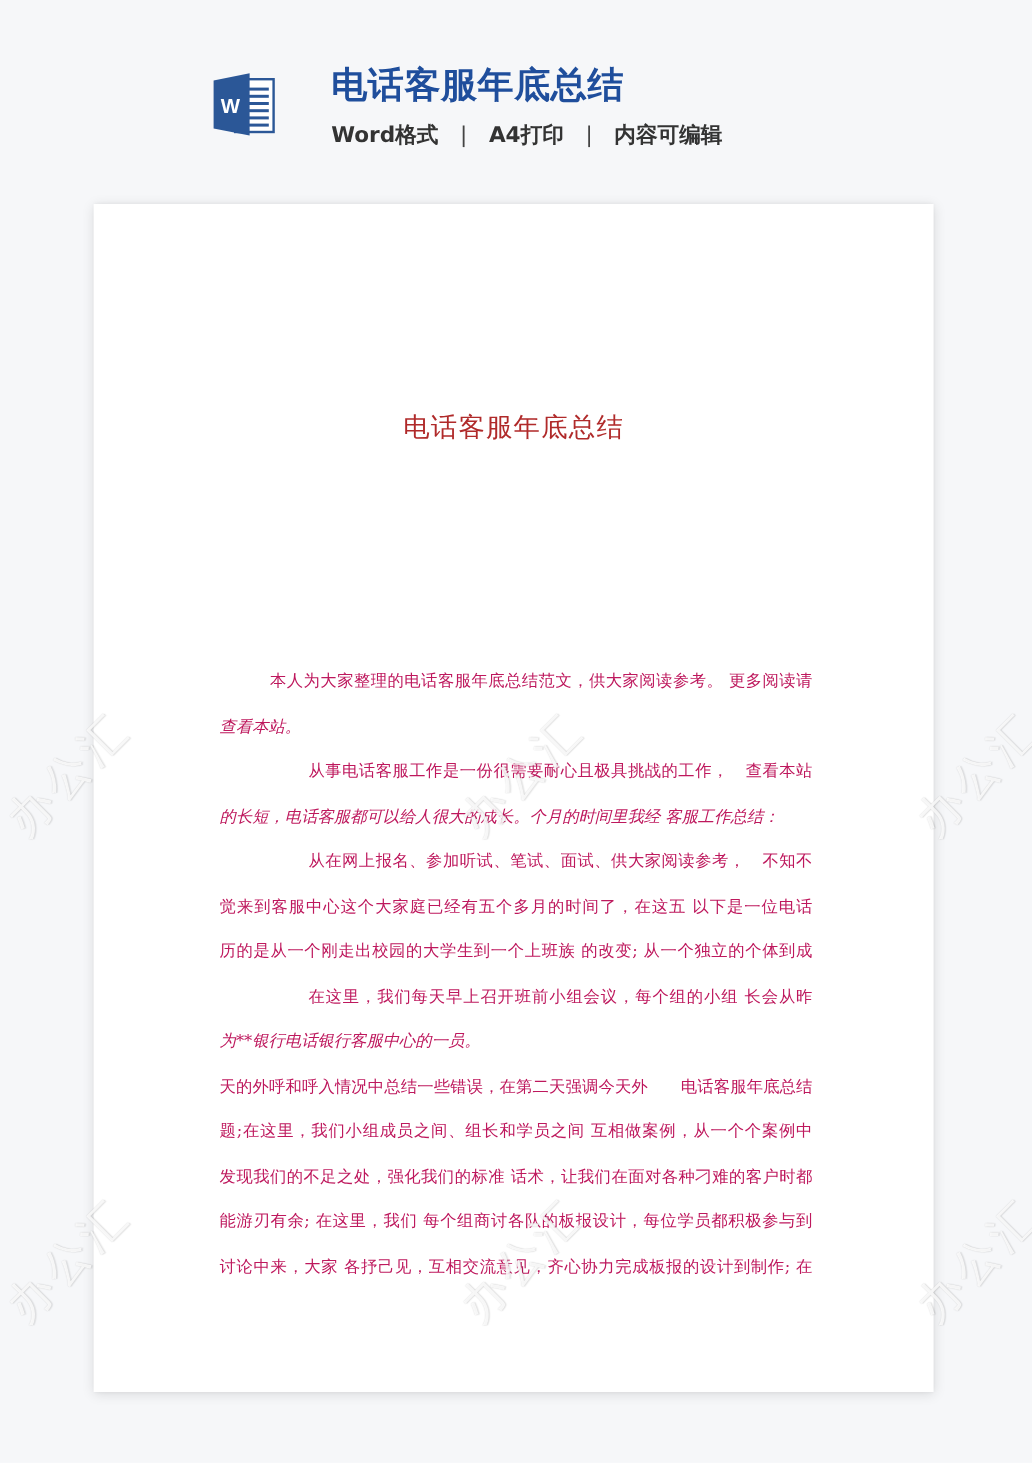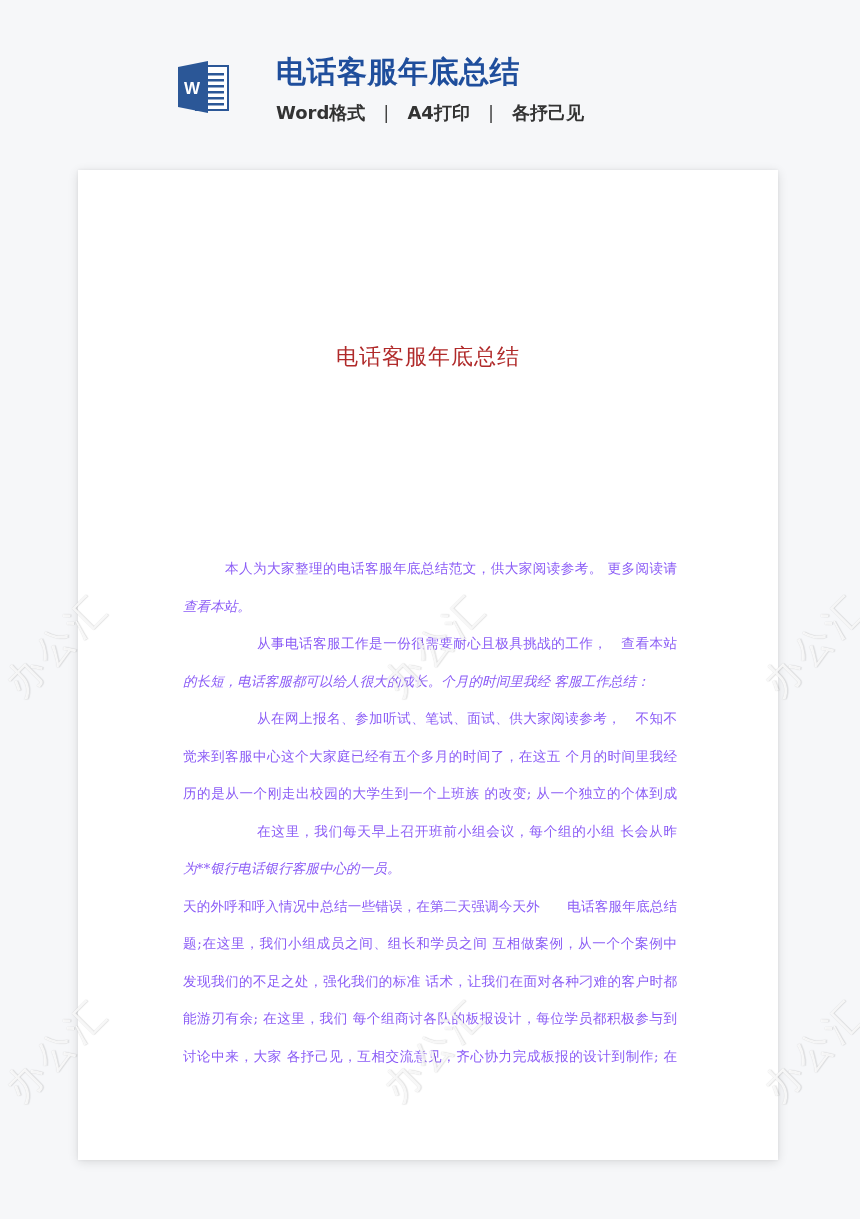--- a/index.html
+++ b/index.html
@@ -68,21 +68,21 @@
       color: #b02a2a;
       line-height: 30px;
       letter-spacing: 1px;
     }
     .body-text {
       position: absolute;
       left: 105px; top: 380px;
       width: 494px;
       font-family: "DejaVu Serif", serif;
       font-size: 13.6px;
-      color: #8b5cf6;
+      color: #be185d;
     }
     .line {
       height: 37.5px;
       line-height: 37.5px;
       white-space: nowrap;
       text-align: justify;
       text-align-last: justify;
       overflow: hidden;
     }
     .line.last {
@@ -120,33 +120,33 @@
       <polygon points="2,7 32,1 32,53 2,47" fill="#2b5797"></polygon>
       <text x="16" y="34" text-anchor="middle" font-family="Liberation Sans, sans-serif" font-size="17" font-weight="bold" fill="#ffffff">W</text>
     </svg>
   </div>
   <div class="header-title">电话客服年底总结</div>
   <div class="header-tags">
     <span>Word格式</span>
     <span class="sep">|</span>
     <span>A4打印</span>
     <span class="sep">|</span>
-    <span>各抒己见</span>
+    <span>内容可编辑</span>
   </div>
 </div>
 
 <div class="page">
   <div class="doc-title">电话客服年底总结</div>
   <div class="body-text">
     <div class="line indent1">本人为大家整理的电话客服年底总结范文，供大家阅读参考。 更多阅读请</div>
     <div class="line last">查看本站。</div>
     <div class="line indent2">从事电话客服工作是一份很需要耐心且极具挑战的工作，　查看本站</div>
     <div class="line last">的长短，电话客服都可以给人很大的成长。个月的时间里我经  客服工作总结：</div>
     <div class="line indent2">从在网上报名、参加听试、笔试、面试、供大家阅读参考，　不知不</div>
-    <div class="line">觉来到客服中心这个大家庭已经有五个多月的时间了，在这五  个月的时间里我经</div>
+    <div class="line">觉来到客服中心这个大家庭已经有五个多月的时间了，在这五  以下是一位电话</div>
     <div class="line">历的是从一个刚走出校园的大学生到一个上班族 的改变; 从一个独立的个体到成</div>
     <div class="line indent2">在这里，我们每天早上召开班前小组会议，每个组的小组  长会从昨</div>
     <div class="line last">为**银行电话银行客服中心的一员。</div>
     <div class="line">天的外呼和呼入情况中总结一些错误，在第二天强调今天外　　电话客服年底总结</div>
     <div class="line">题;在这里，我们小组成员之间、组长和学员之间  互相做案例，从一个个案例中</div>
     <div class="line">发现我们的不足之处，强化我们的标准  话术，让我们在面对各种刁难的客户时都</div>
     <div class="line">能游刃有余; 在这里，我们  每个组商讨各队的板报设计，每位学员都积极参与到</div>
     <div class="line">讨论中来，大家  各抒己见，互相交流意见，齐心协力完成板报的设计到制作; 在</div>
   </div>
 </div>

